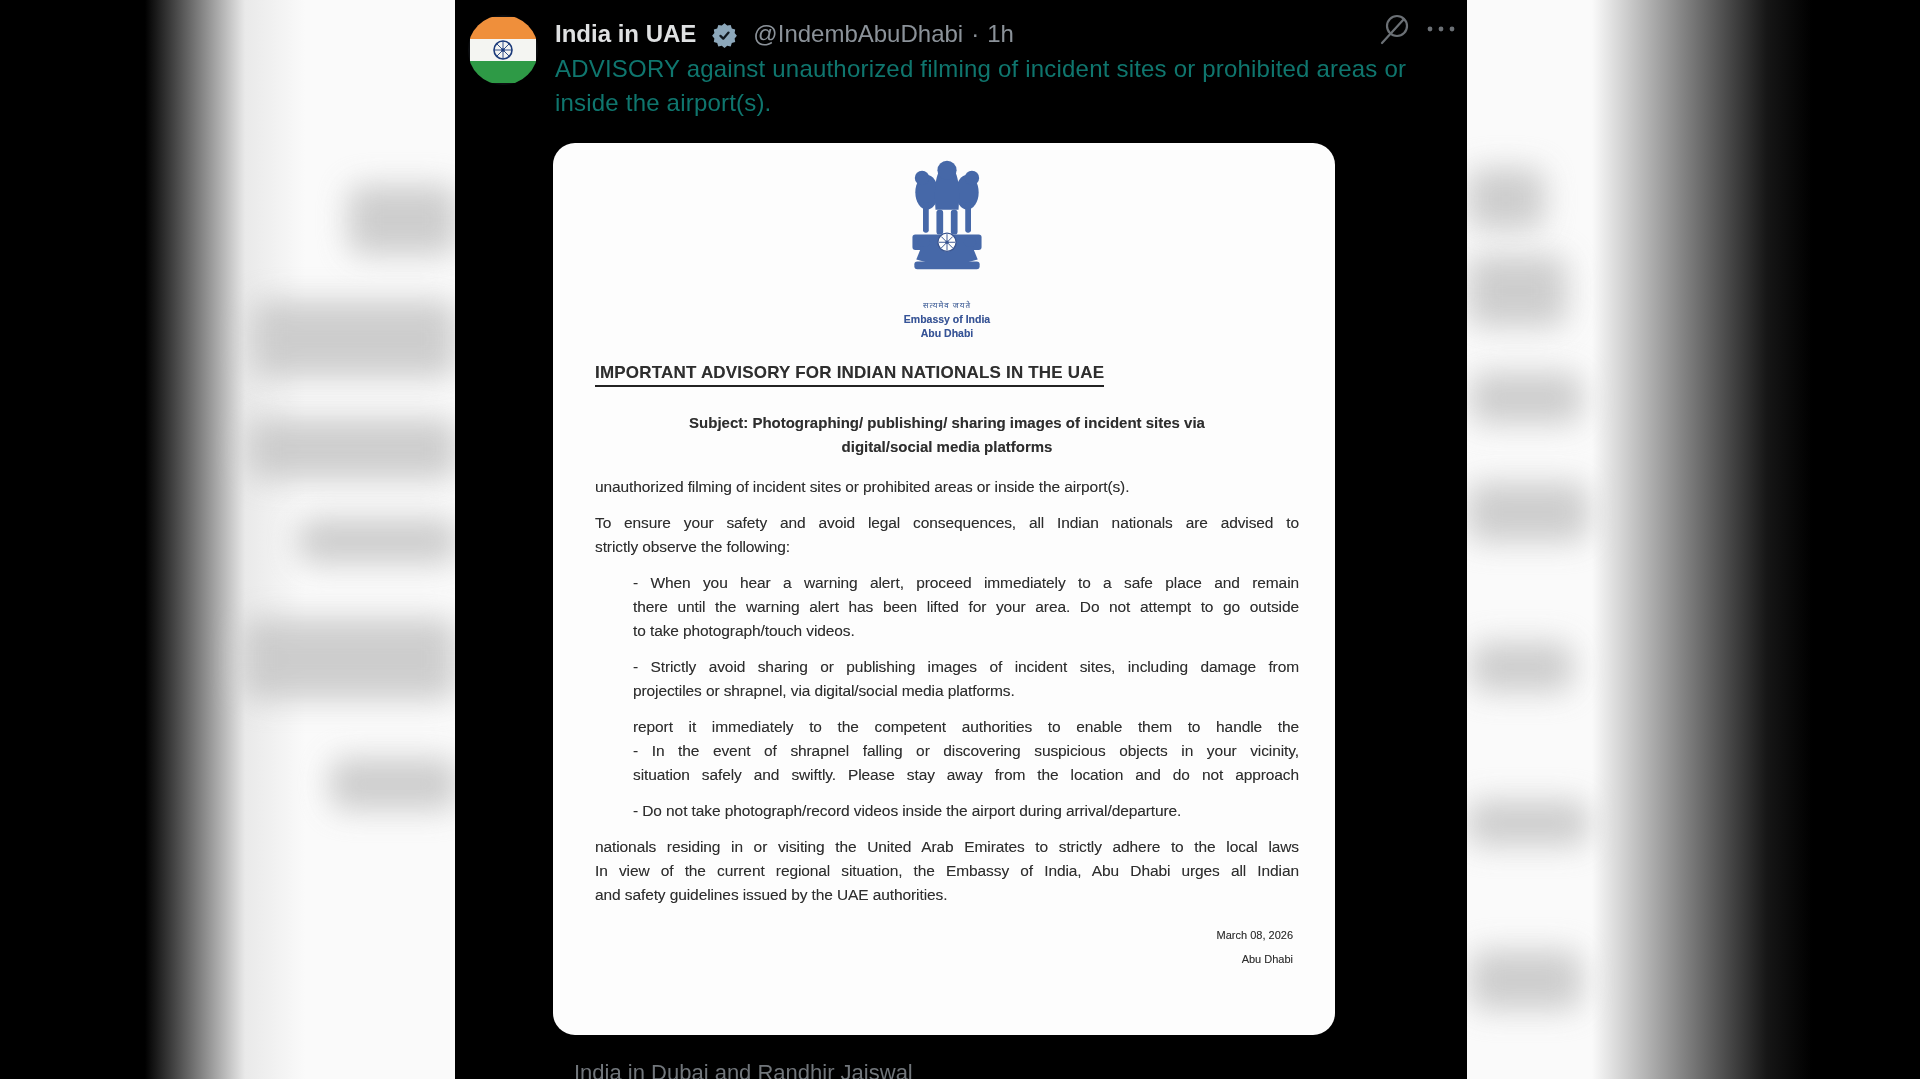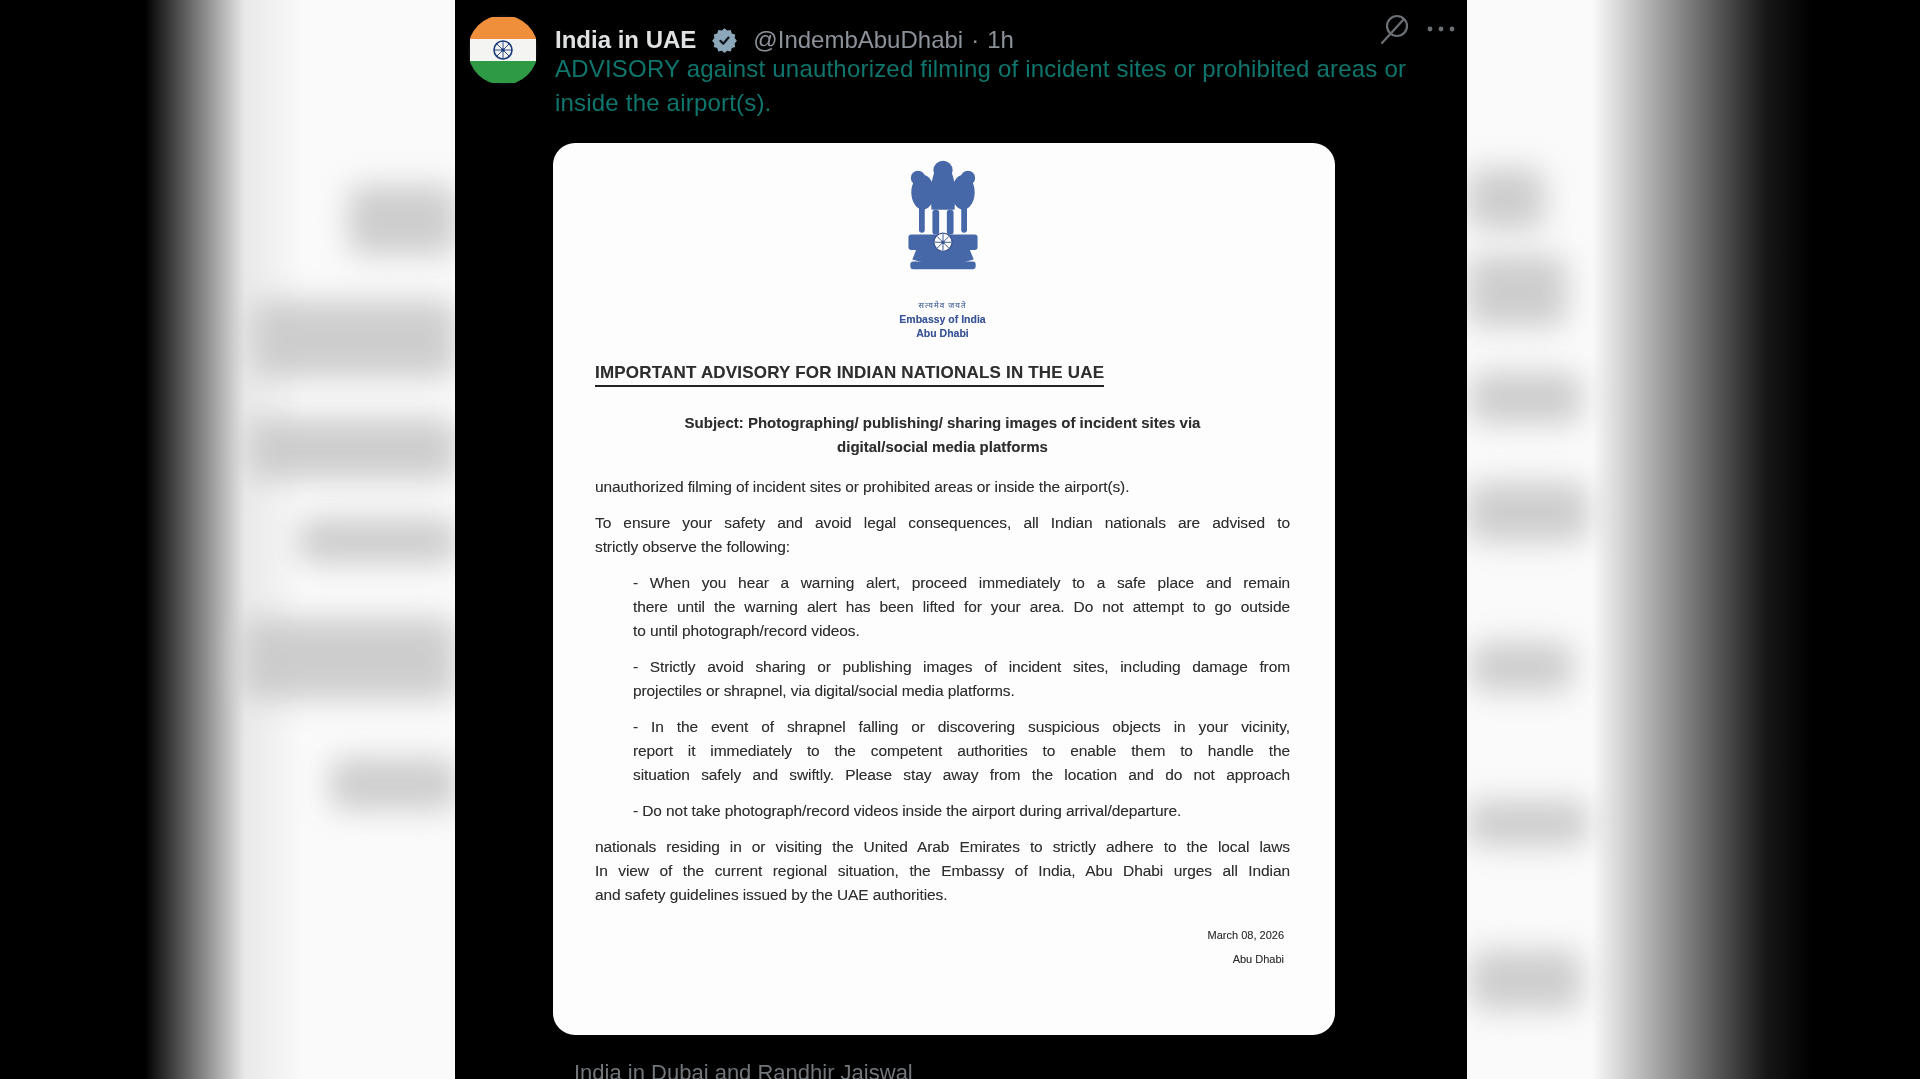--- a/index.html
+++ b/index.html
@@ -20,37 +20,37 @@
   .panel { position:absolute; left:455px; top:0; width:1012px; height:1079px;
            background:#000; z-index:2; }
 
   .avatar { position:absolute; left:13px; top:15px; width:70px; height:70px;
             border-radius:50%; overflow:hidden; background:#0b0d10; cursor:pointer; }
   .avatar .flag { position:absolute; inset:2px; border-radius:14px;
                   background:linear-gradient(to bottom,#ef8f3b 0 33.4%,#f4f5f2 33.4% 66.7%,#2e9a46 66.7% 100%); }
   .avatar svg.chakra { position:absolute; left:50%; top:50%; transform:translate(-50%,-50%); }
 
   .head-row { position:absolute; left:100px; top:20px; width:860px; height:34px;
-              display:flex; align-items:flex-end; gap:15px; white-space:nowrap; }
+              display:flex; align-items:flex-start; gap:15px; white-space:nowrap; }
   .author { font-size:24px; font-weight:bold; color:#dfe1e2; cursor:pointer; }
   .badge  { width:27px; height:27px; flex:0 0 auto; margin-top:2px; }
   .handle-group { font-size:24px; color:#8b9299; display:flex; gap:8px; align-items:center; }
 
   .icon-btn { position:absolute; top:12px; width:36px; height:34px; display:flex;
               align-items:center; justify-content:center; cursor:pointer; }
   .btn-grok { left:922px; }
   .btn-more { left:968px; }
 
   .tweet-text { position:absolute; left:100px; top:52px; width:870px;
                 font-size:24px; line-height:34px; color:#0f766e; letter-spacing:.2px; }
 
   
   .doc { position:absolute; left:98px; top:143px; width:782px; height:892px;
          background:#fdfdfd; border-radius:22px; overflow:hidden; cursor:pointer;
-         padding:14px 45px 0 42px; color:#2e2e2e; }
+         padding:14px 36px 0 42px; color:#2e2e2e; }
   .doc * { text-shadow:0 0 .4px rgba(40,40,40,.35); }
 
   .emblem-wrap { text-align:center; color:#35549b; }
   .motto { font-size:8px; letter-spacing:1px; margin-top:2px; color:#4668a8; }
   .org   { font-size:10.5px; font-weight:bold; margin-top:3px; }
   .city  { font-size:10.5px; font-weight:bold; margin-top:2px; }
 
   .doc-title { margin-top:24px; }
   .doc-title span { display:inline-block; font-size:17px; font-weight:bold; letter-spacing:.2px;
                     border-bottom:2.5px solid #232323; padding-bottom:2px; }
@@ -187,31 +187,31 @@
       </div>
 
       <div class="body-block mt">
         <div class="jl">To ensure your safety and avoid legal consequences, all Indian nationals are advised to</div>
         <div>strictly observe the following:</div>
       </div>
 
       <div class="body-block mt indent">
         <div class="jl">- When you hear a warning alert, proceed immediately to a safe place and remain</div>
         <div class="jl">there until the warning alert has been lifted for your area. Do not attempt to go outside</div>
-        <div>to until photograph/record videos.</div>
+        <div>to take photograph/touch videos.</div>
       </div>
 
       <div class="body-block mt indent">
         <div class="jl">- Strictly avoid sharing or publishing images of incident sites, including damage from</div>
         <div>projectiles or shrapnel, via digital/social media platforms.</div>
       </div>
 
       <div class="body-block mt indent">
+        <div class="jl">report it immediately to the competent authorities to enable them to handle the</div>
         <div class="jl">- In the event of shrapnel falling or discovering suspicious objects in your vicinity,</div>
-        <div class="jl">report it immediately to the competent authorities to enable them to handle the</div>
         <div class="jl">situation safely and swiftly. Please stay away from the location and do not approach</div>
       </div>
 
       <div class="body-block mt indent">
         <div>- Do not take photograph/record videos inside the airport during arrival/departure.</div>
       </div>
 
       <div class="body-block mt">
         <div class="jl">nationals residing in or visiting the United Arab Emirates to strictly adhere to the local laws</div>
         <div class="jl">In view of the current regional situation, the Embassy of India, Abu Dhabi urges all Indian</div>

